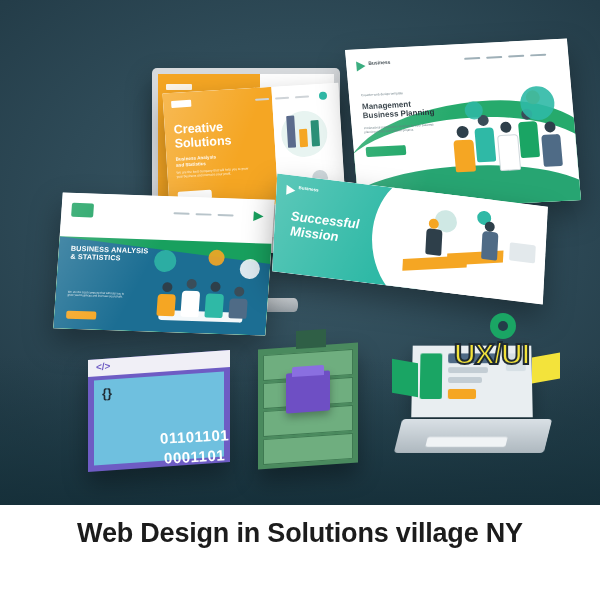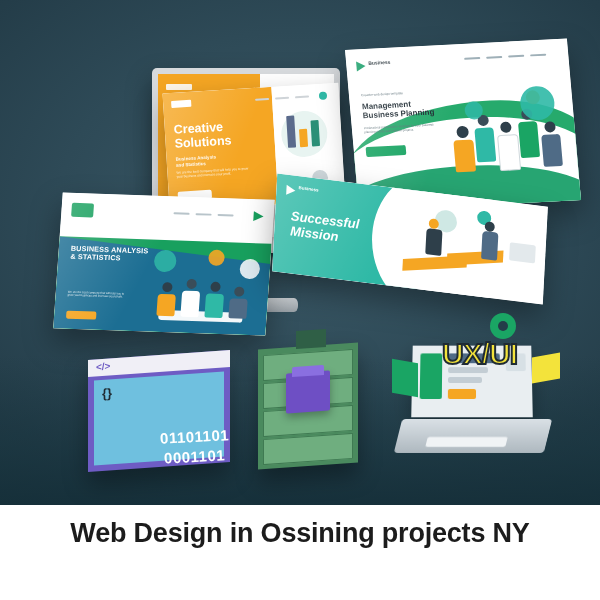--- a/index.html
+++ b/index.html
@@ -373,25 +373,25 @@
         <div style="position:absolute;left:8px;top:8px;width:22px;height:46px;background:#1aa564;border-radius:2px;"></div>
         <div style="position:absolute;left:36px;top:8px;width:52px;height:10px;background:#4f6b86;border-radius:2px;"></div>
         <div style="position:absolute;left:36px;top:22px;width:40px;height:6px;background:#c3cdd4;border-radius:2px;"></div>
         <div style="position:absolute;left:36px;top:32px;width:34px;height:6px;background:#c3cdd4;border-radius:2px;"></div>
         <div style="position:absolute;left:36px;top:44px;width:28px;height:10px;background:#f5a623;border-radius:2px;"></div>
         <div style="position:absolute;left:94px;top:8px;width:20px;height:18px;background:#d7e0e5;border-radius:2px;"></div>
       </div>
       <div class="laptop-base">
         <div style="position:absolute;left:30px;top:18px;width:80px;height:10px;background:#f0f3f5;border-radius:2px;"></div>
       </div>
-      <div class="uxui" style="left:44px;top:-8px;text-align:center;">UX/UI</div>
+      <div class="uxui" style="left:56px;top:-8px;text-align:center;">UX/UI</div>
       <div class="dot" style="left:92px;top:-32px;width:26px;height:26px;background:#1aa564;"></div>
       <div class="dot" style="left:100px;top:-24px;width:10px;height:10px;background:#243d49;"></div>
       <div style="position:absolute;left:-6px;top:16px;width:26px;height:34px;background:#1aa564;transform:skewY(10deg);"></div>
       <div style="position:absolute;right:-12px;top:10px;width:28px;height:26px;background:#f3e33b;transform:skewY(-10deg);"></div>
     </div>
 
   </div>
 
   <div class="caption-band"></div>
-  <div class="caption-text">Web Design in Ossining projects NY</div>
+  <div class="caption-text">Web Design in Solutions village NY</div>
 
 </div>
 
 </body></html>

